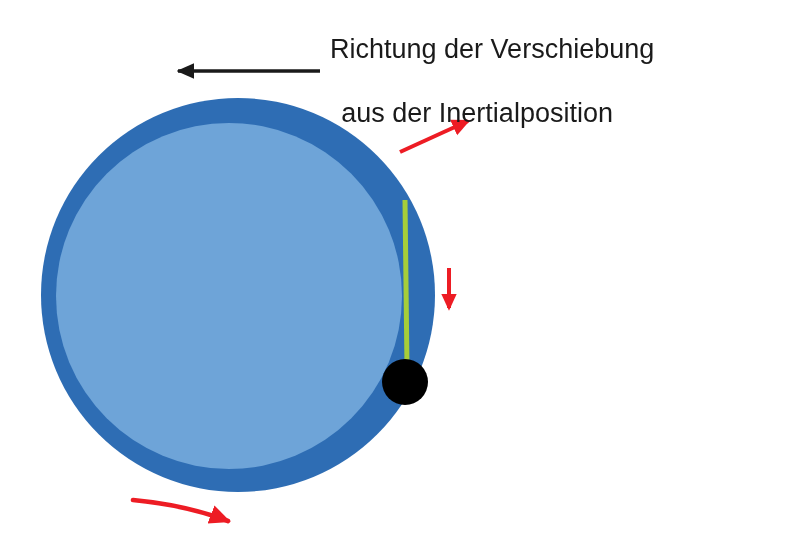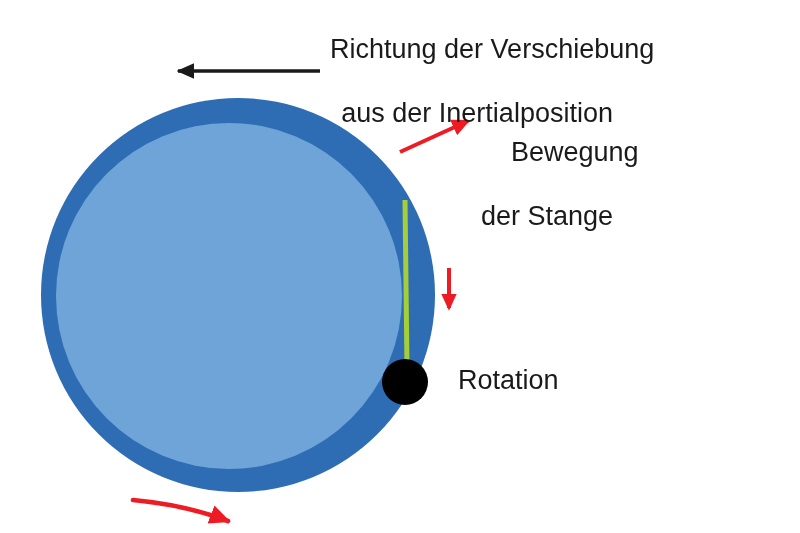--- a/index.html
+++ b/index.html
@@ -87,20 +87,15 @@
     <line x1="449" y1="268" x2="449" y2="308" stroke="#ED1C24" stroke-width="4" marker-end="url(#arrow-red-sm)"></line>
 
     <path d="M 133 500 Q 186 505 228 521" fill="none" stroke="#ED1C24" stroke-width="4.6" stroke-linecap="round" marker-end="url(#arrow-red)"></path>
   </svg>
 
   <div class="label" id="label-displacement">
     <span>Richtung der Verschiebung</span>
     <span class="line2">aus der Inertialposition</span>
   </div>
 
-  <div class="label" id="label-rod-motion">
-    <span>Bewegung</span>
-    <span class="line2">der Stange</span>
-  </div>
 
-  <div class="label" id="label-rotation">Rotation</div>
 
 </div>
 
 </body></html>

